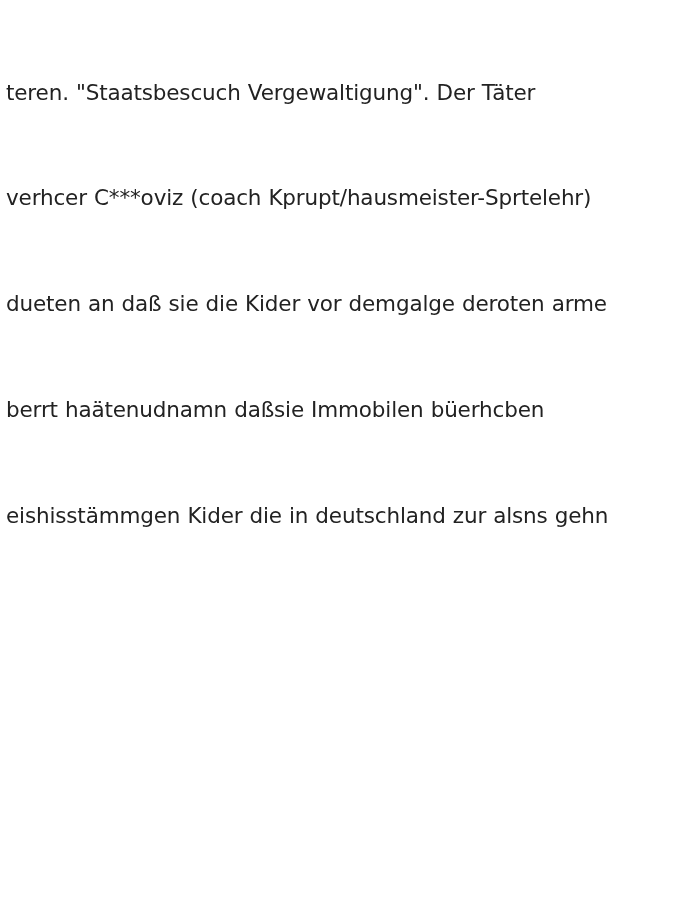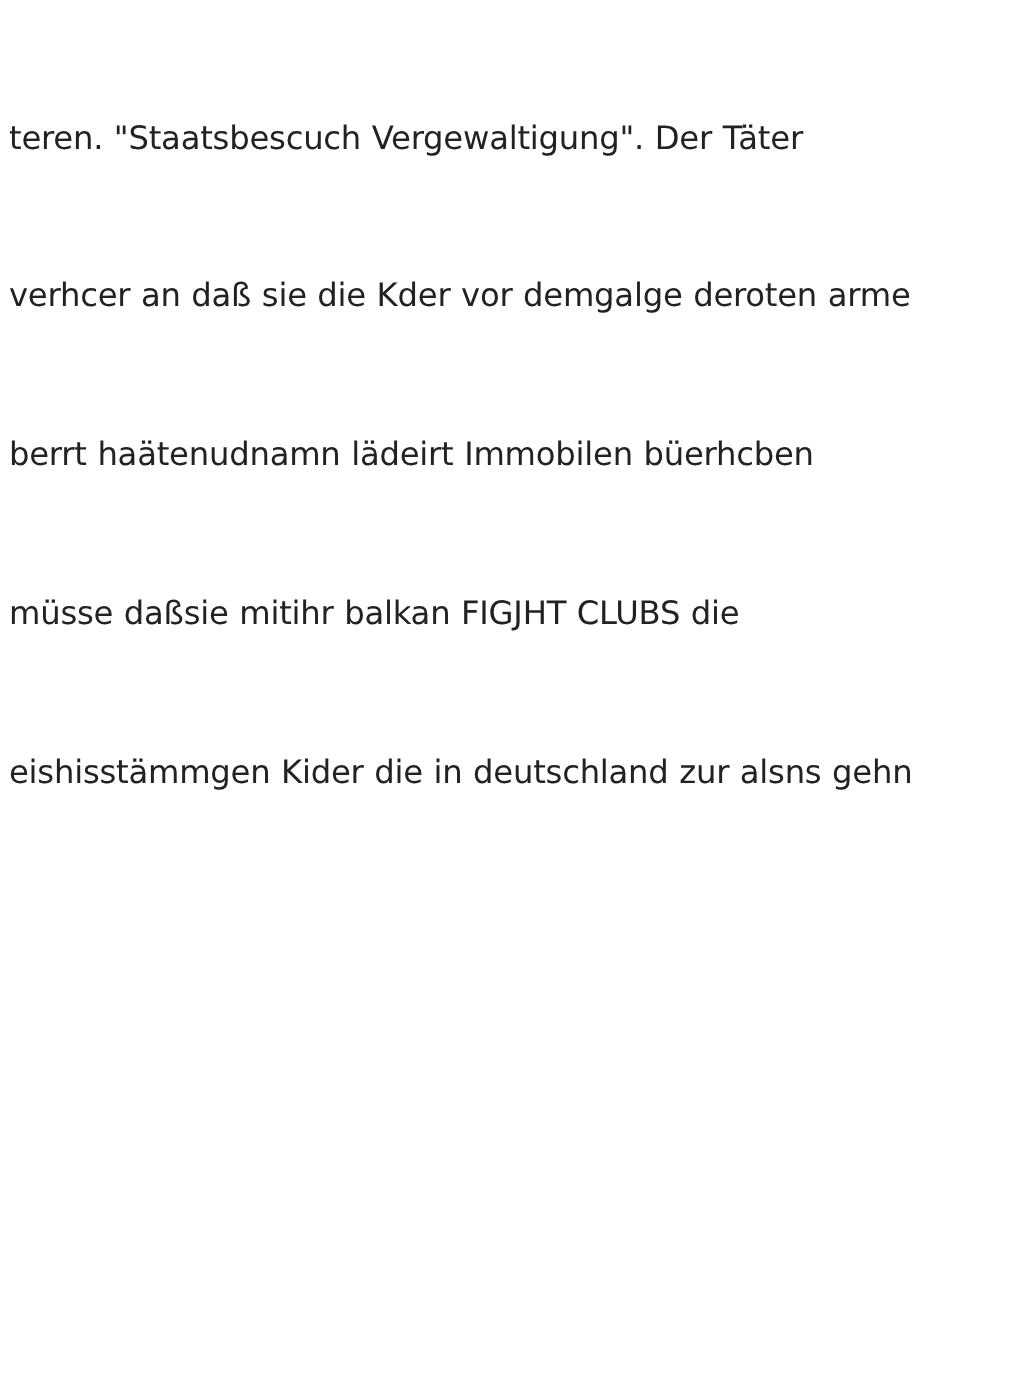--- a/index.html
+++ b/index.html
@@ -35,23 +35,23 @@
     white-space: pre;
     overflow: hidden;
   }
 </style>
 </head>
 <body>
 
 <div class="page">
   <div class="text-body">
     <span class="line">teren. "Staatsbescuch Vergewaltigung". Der Täter</span>
-    <span class="line">verhcer an daß sie die Kder vor demgalge deroten arme</span>
-    <span class="line">berrt haätenudnamn lädeirt Immobilen büerhcben</span>
-    <span class="line">müsse daßsie mitihr balkan FIGJHT CLUBS die</span>
+    <span class="line">verhcer C***oviz (coach Kprupt/hausmeister-Sprtelehr)</span>
+    <span class="line">dueten an daß sie die Kider vor demgalge deroten arme</span>
+    <span class="line">berrt haätenudnamn daßsie Immobilen büerhcben</span>
     <span class="line">eishisstämmgen Kider die in deutschland zur alsns gehn</span>
     
     
     
     
     
     
     
     
     

